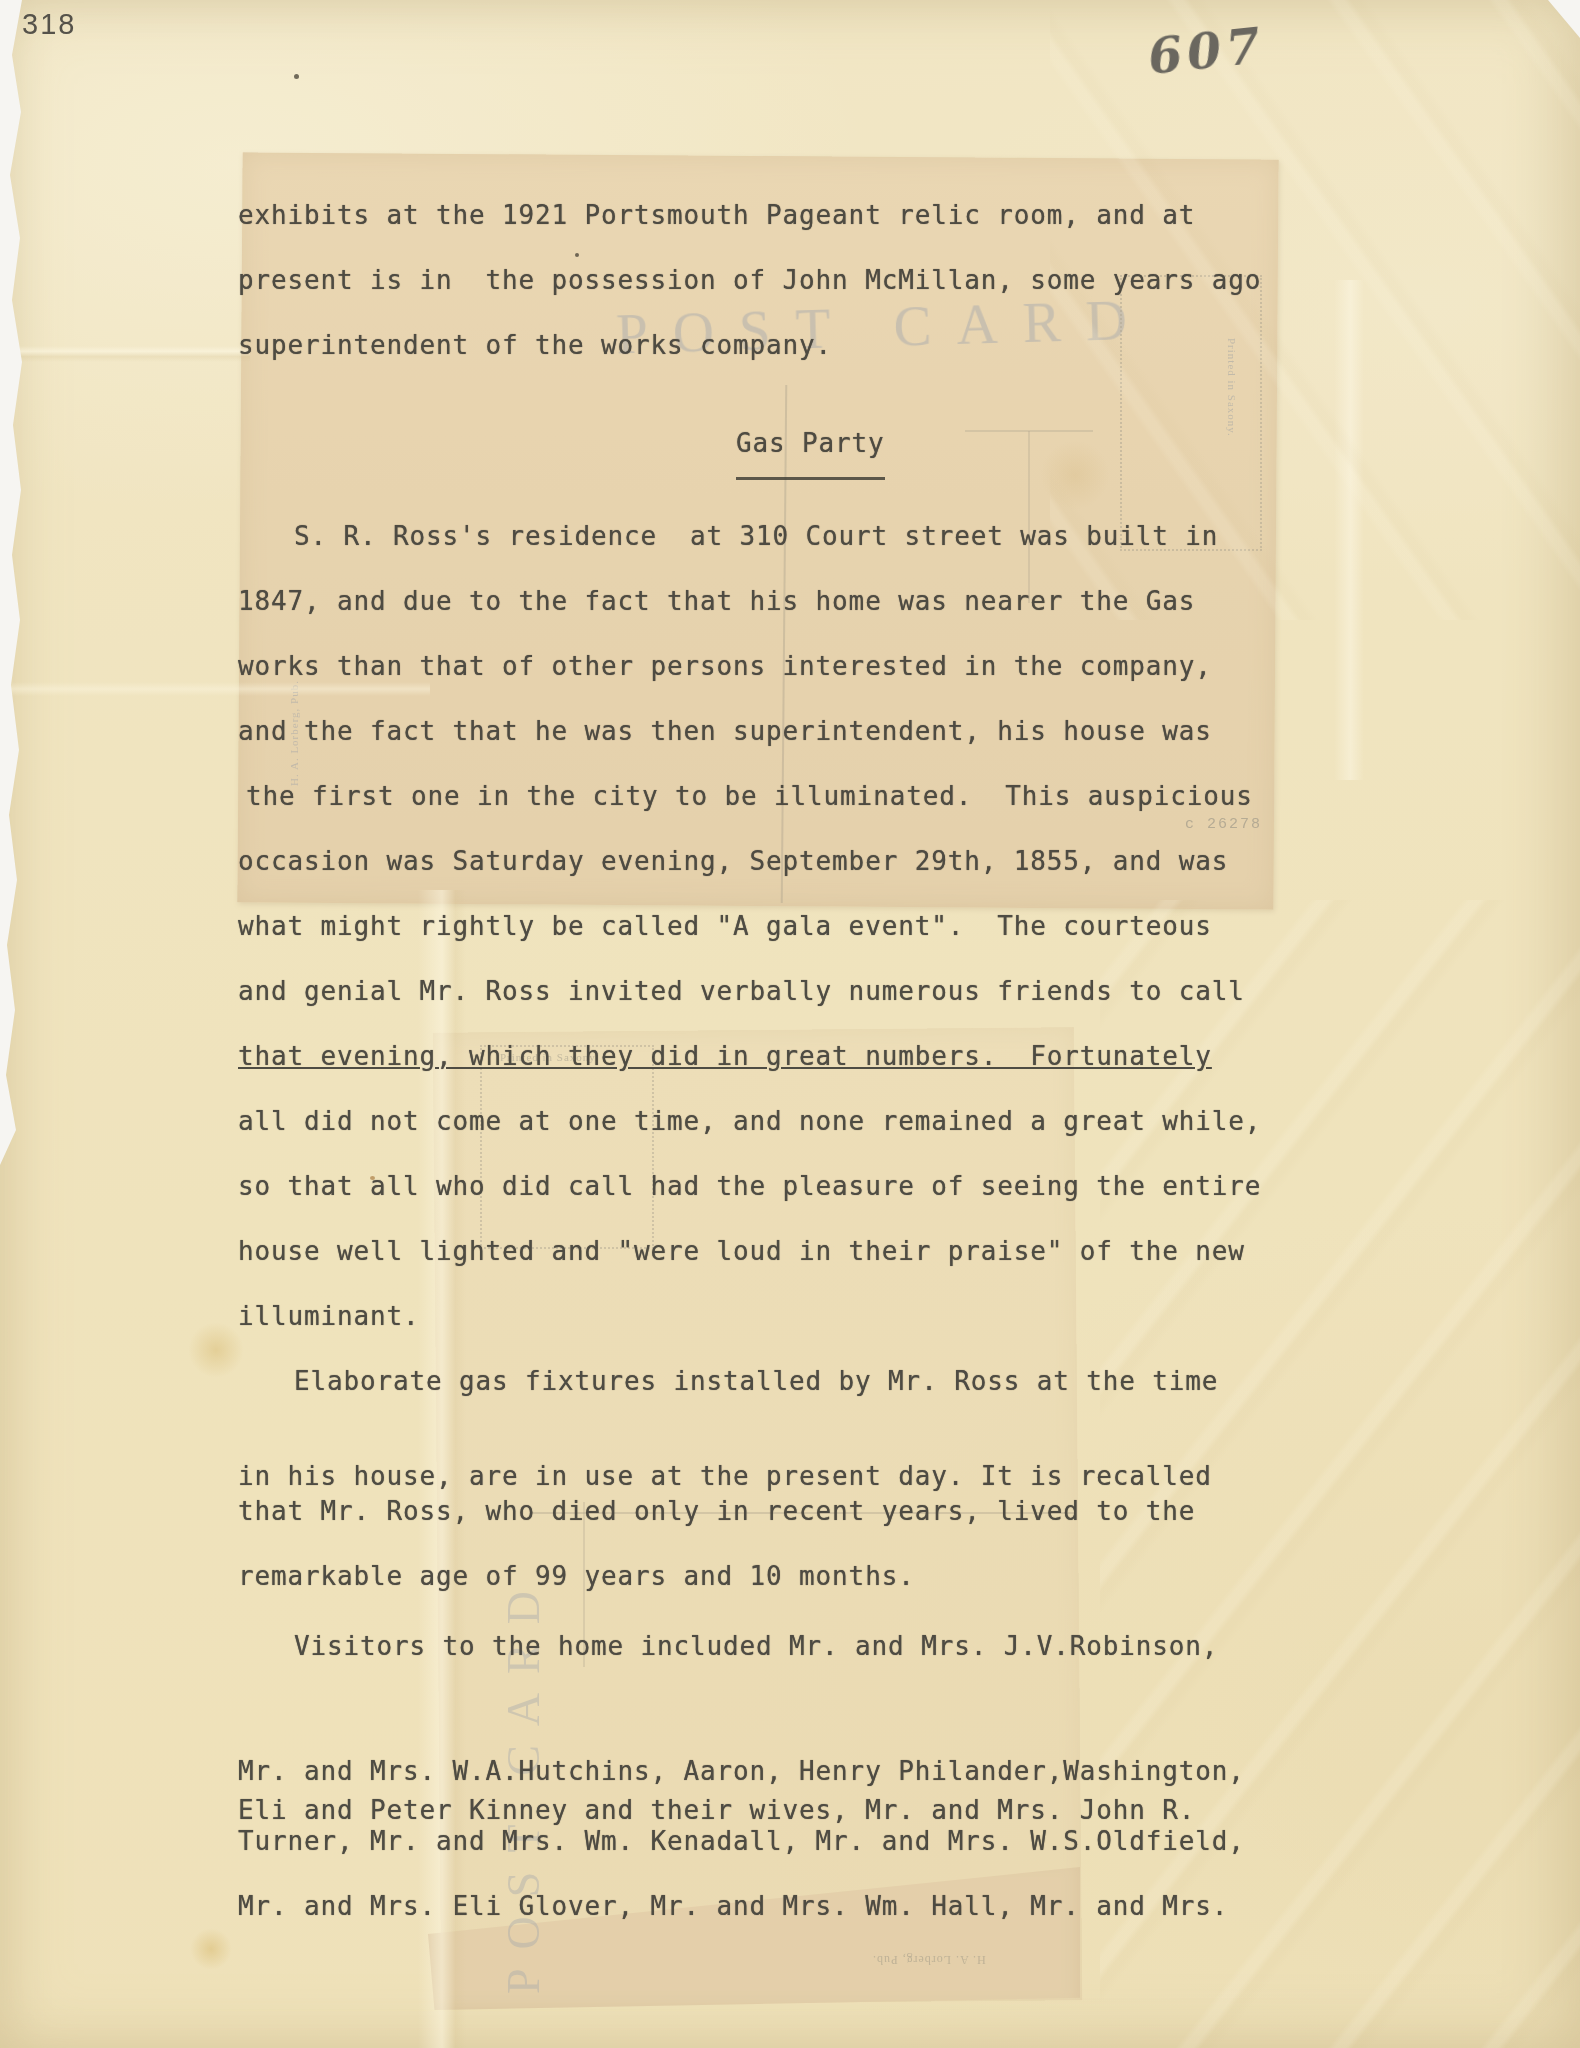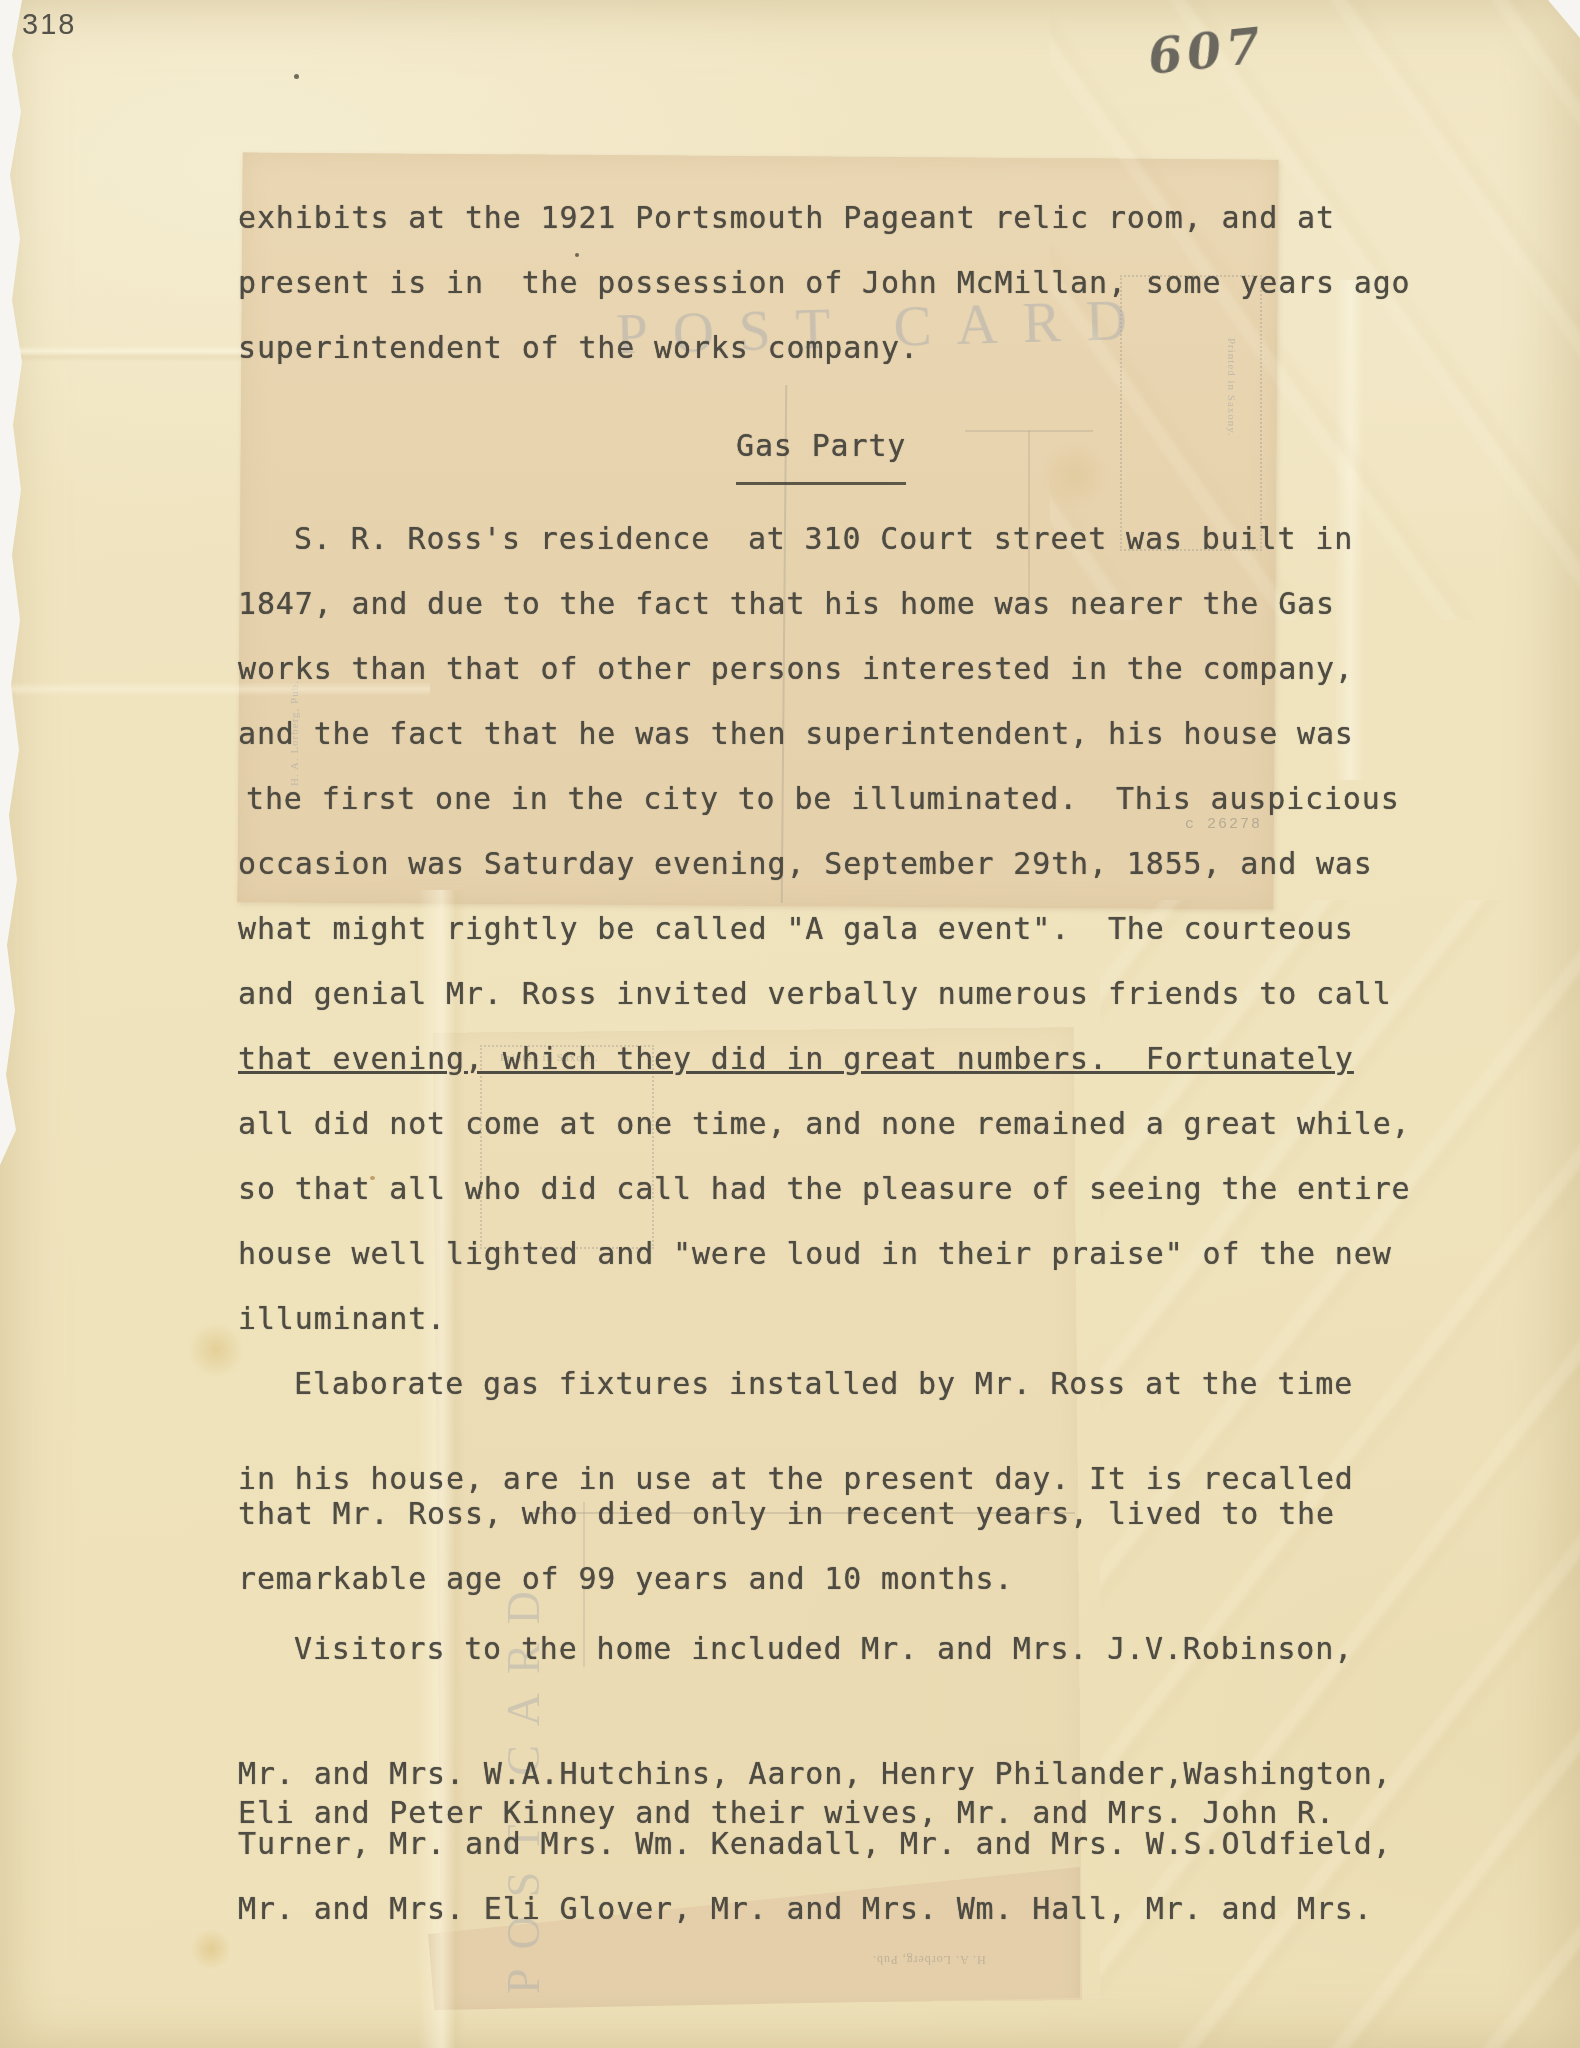--- a/index.html
+++ b/index.html
@@ -68,21 +68,21 @@
   #cr-d1{left:1100px;top:900px;width:480px;height:1148px;opacity:.5;
     background:repeating-linear-gradient(128deg,rgba(255,250,232,0) 0 46px,rgba(252,246,226,.35) 52px 60px,rgba(208,188,138,.14) 66px 72px,rgba(255,250,232,0) 80px 120px);}
   #cr-d2{left:1050px;top:0;width:530px;height:620px;opacity:.45;
     background:repeating-linear-gradient(55deg,rgba(255,250,232,0) 0 54px,rgba(251,245,224,.32) 60px 68px,rgba(206,186,136,.13) 74px 80px,rgba(255,250,232,0) 88px 132px);}
   .stain{position:absolute;border-radius:50%;}
   #stain1{left:188px;top:1322px;width:56px;height:56px;background:radial-gradient(circle,rgba(198,156,58,.28),rgba(198,156,58,0) 70%);}
   #stain2{left:190px;top:1928px;width:42px;height:42px;background:radial-gradient(circle,rgba(202,162,64,.32),rgba(202,162,64,0) 70%);}
   #stain3{left:1040px;top:440px;width:70px;height:70px;background:radial-gradient(circle,rgba(190,150,70,.14),rgba(190,150,70,0) 70%);}
   .speck{position:absolute;border-radius:50%;background:rgba(70,64,52,.75);}
   
-  #typescript .ts-line{position:absolute;white-space:pre;font-size:30px;letter-spacing:.85px;
+  #typescript .ts-line{position:absolute;white-space:pre;font-size:26px;letter-spacing:.85px;
     color:#45433c;text-shadow:0 0 1px rgba(70,66,58,.85);opacity:.94;}
   #typescript .ts-heading span{border-bottom:3px solid rgba(58,56,48,.85);padding-bottom:19px;}
   #folio{position:absolute;left:22px;top:8px;font-family:"Liberation Sans",sans-serif;
     font-size:29px;letter-spacing:2px;color:#55524a;}
   #archnum{position:absolute;left:1148px;top:22px;font-family:"DejaVu Serif",serif;
     font-style:italic;font-weight:bold;font-size:49px;letter-spacing:5px;color:#6a675f;
     transform:rotate(-6deg);filter:blur(.3px);}
 </style>
 </head>
 <body>

